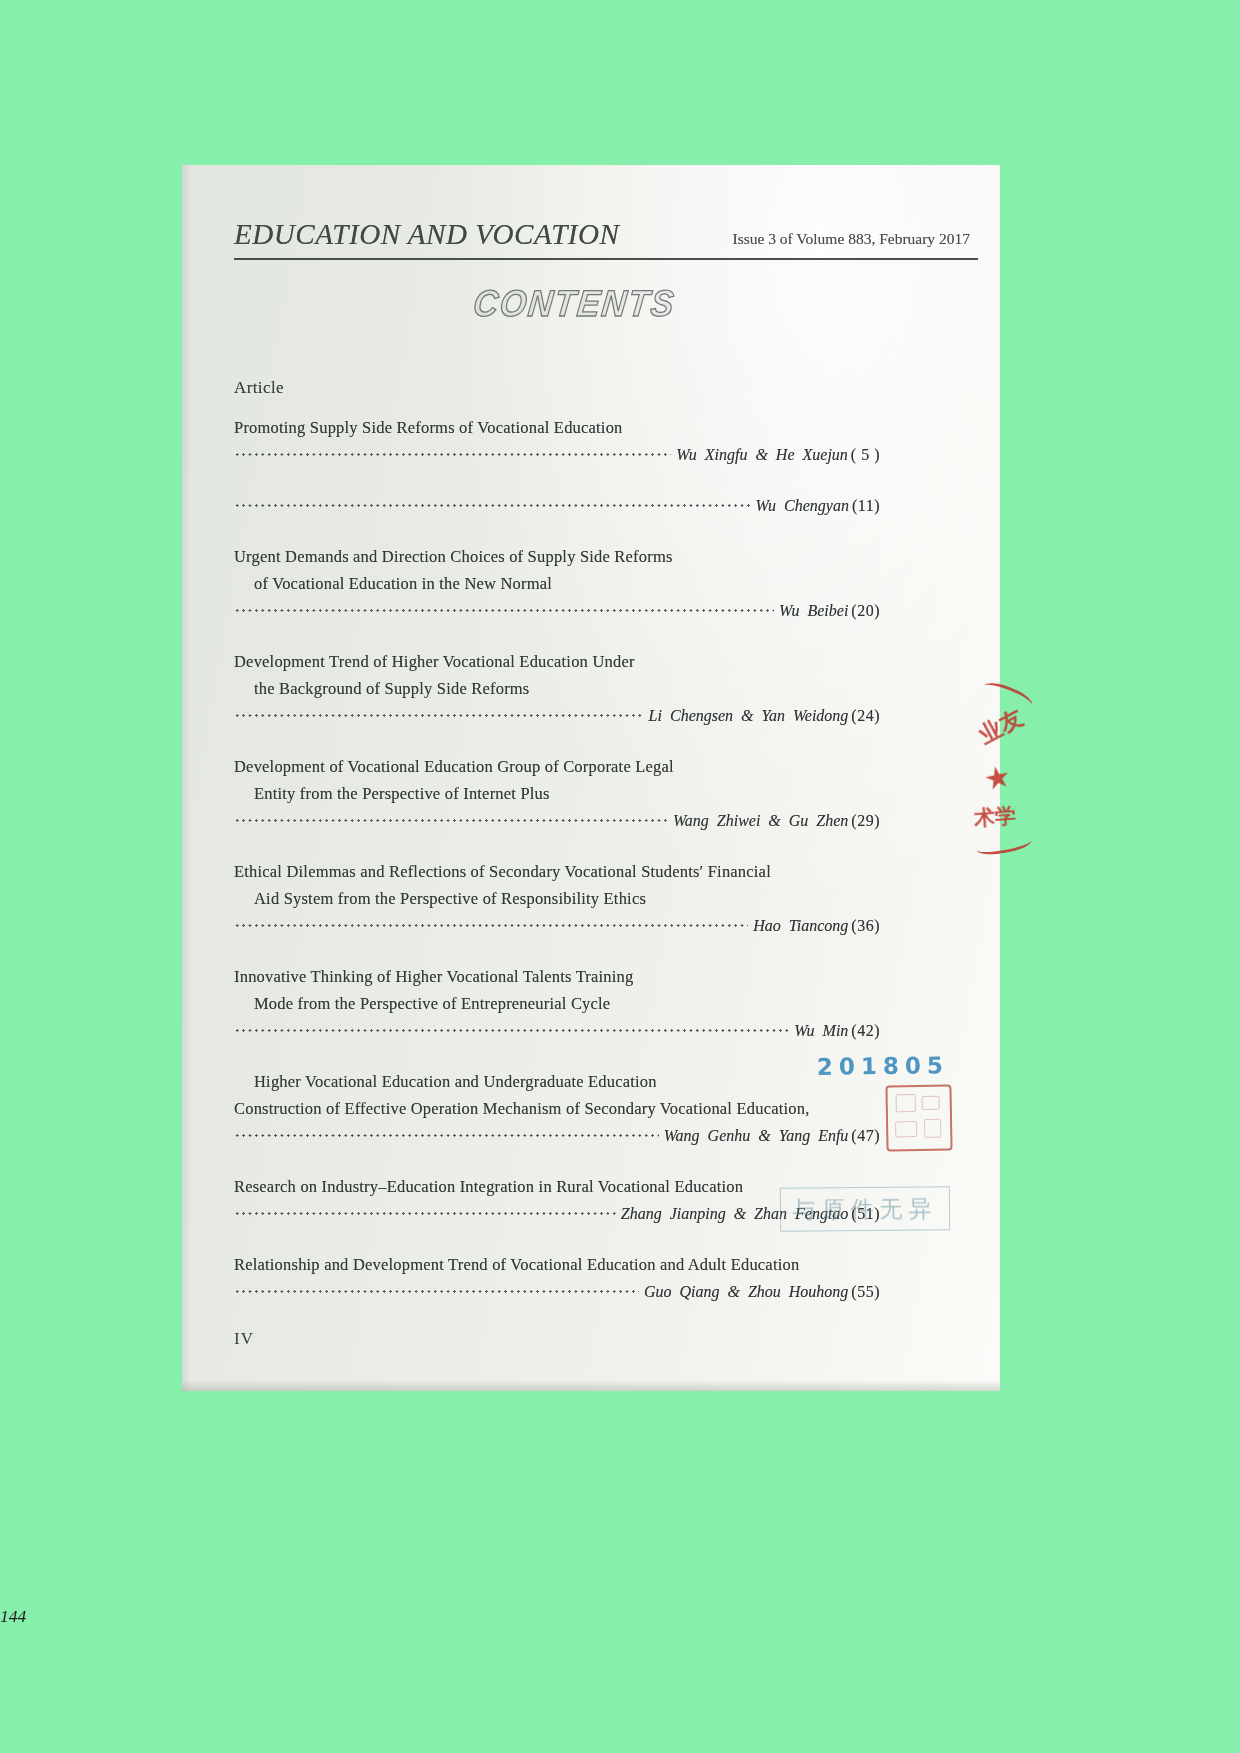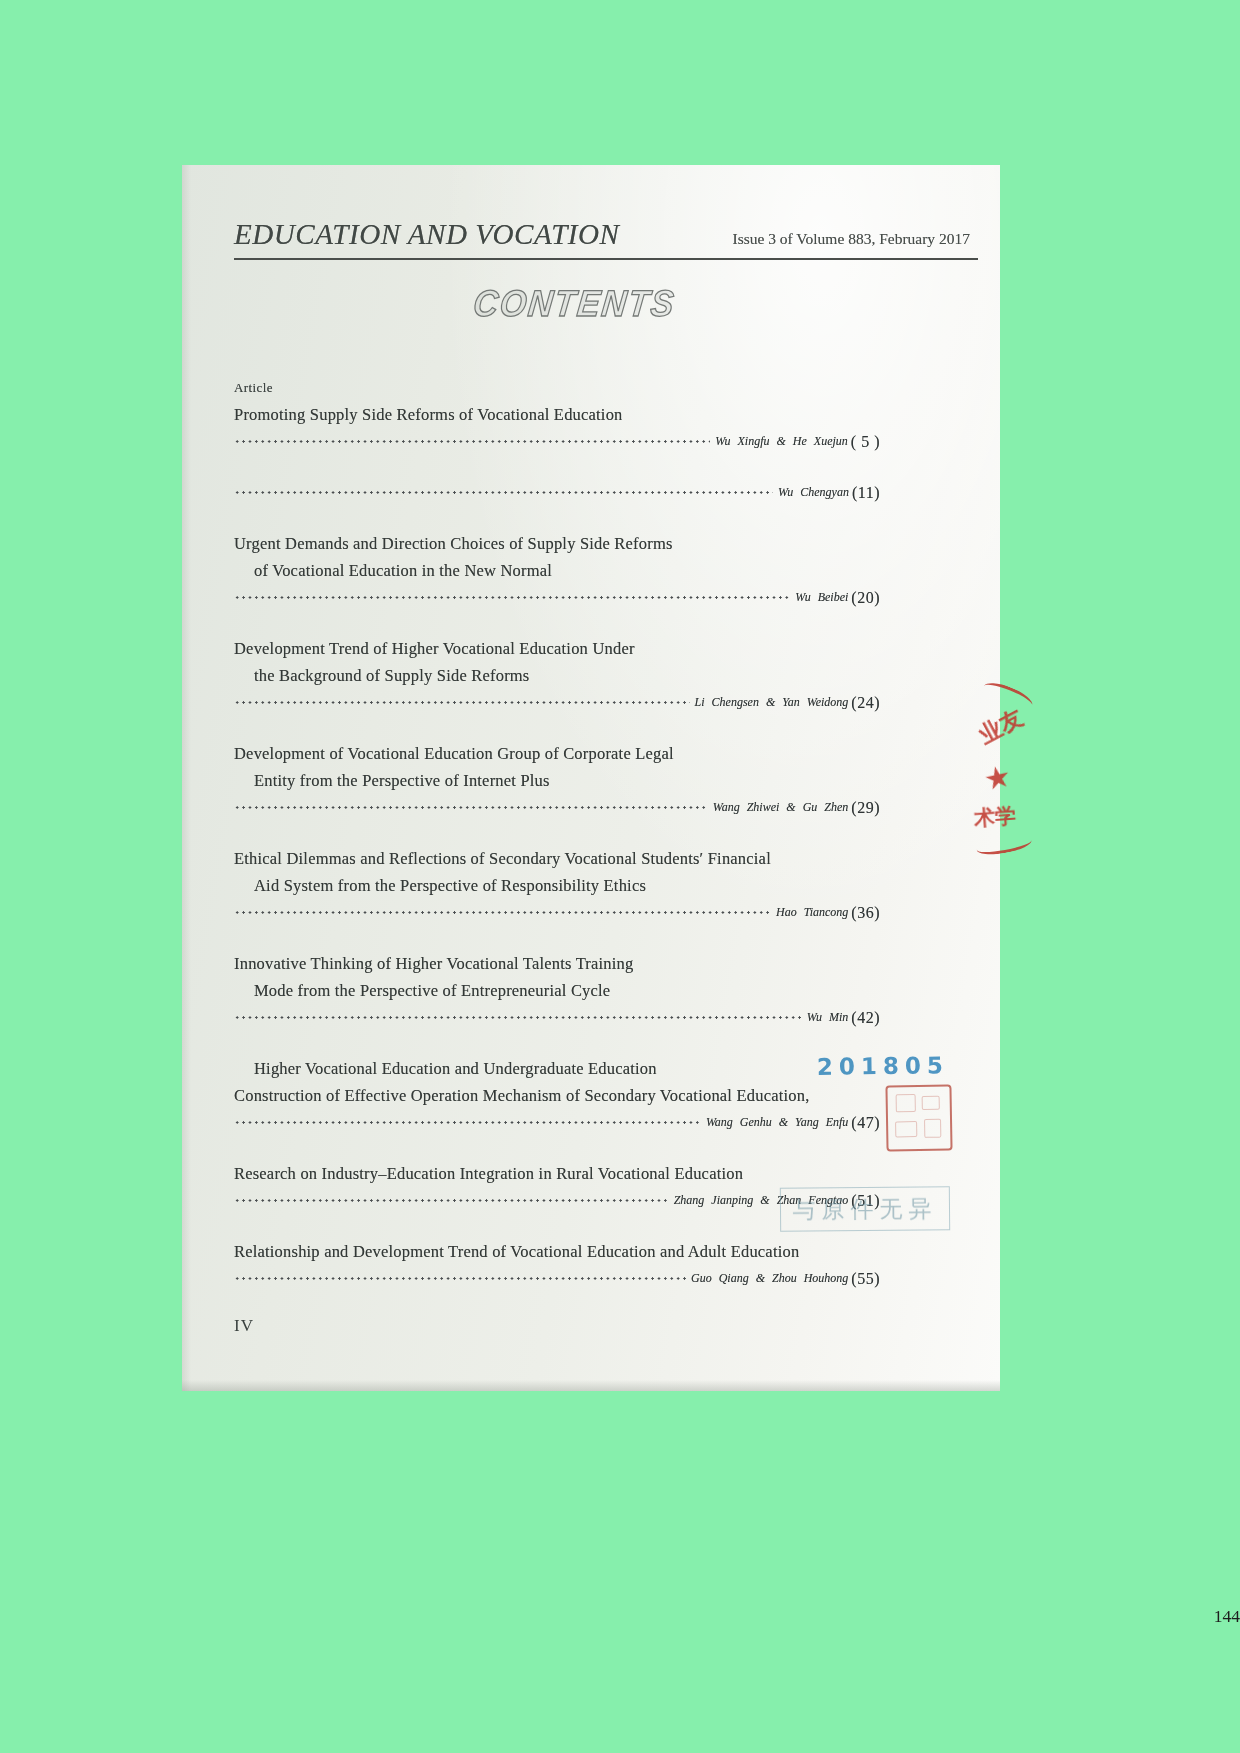--- a/index.html
+++ b/index.html
@@ -44,37 +44,37 @@
     position:absolute; left:0; right:0; top:118px; text-align:center;
     font-family:"Liberation Sans", sans-serif; font-weight:bold; font-style:italic;
     font-size:37px; letter-spacing:2px;
     color:rgba(135,140,136,0.12);
     -webkit-text-stroke:1.3px rgba(95,100,97,0.85);
     transform:skewX(-6deg) scaleX(0.92) translateX(-18px);
   }
   
   .toc { position:absolute; left:52px; top:210px; width:646px; }
   .article-heading {
-    font-size:13px; line-height:26px; color:#3b4240; letter-spacing:0.4px;
-    text-shadow:0 0 0.4px rgba(60,64,62,0.55);
+    font-size:17px; line-height:26px; color:#3b4240; letter-spacing:0.4px;
+    margin-bottom:13px; text-shadow:0 0 0.4px rgba(60,64,62,0.55);
   }
   .entry { margin-bottom:24px; }
   .t-line {
     font-size:16.5px; line-height:27px; color:#333937; letter-spacing:0.2px;
     text-shadow:0 0 0.4px rgba(58,62,60,0.5); white-space:nowrap;
   }
   .t-line.indent { padding-left:20px; }
   .dots-row { display:flex; align-items:center; height:27px; }
   .dots {
     flex:1 1 auto; height:7px;
     background-image:radial-gradient(circle, #4a4e50 1.05px, rgba(0,0,0,0) 1.35px);
     background-size:6.4px 7px; background-repeat:repeat-x; background-position:0 50%;
   }
   .authors {
-    font-style:italic; font-size:12px; color:#2f3536; white-space:nowrap;
+    font-style:italic; font-size:16px; color:#2f3536; white-space:nowrap;
     word-spacing:4px; padding-left:5px; text-shadow:0 0 0.4px rgba(55,60,58,0.5);
   }
   .pageno {
     font-size:16px; color:#2f3536; white-space:nowrap; padding-left:3px;
     letter-spacing:0.5px; text-shadow:0 0 0.4px rgba(55,60,58,0.5);
   }
   .roman-footer { font-size:17px; color:#3b4240; margin-top:8px; letter-spacing:1px; }
   
   .date-stamp {
     position:absolute; left:635px; top:888px;
@@ -125,22 +125,22 @@
     position:absolute; left:0px; top:118px;
     font-family:"DejaVu Sans", sans-serif; font-weight:bold; font-size:21px;
     transform:rotate(-4deg); filter:blur(0.4px); white-space:nowrap;
   }
   .seal-arc-bottom {
     position:absolute; left:2px; top:152px; width:56px; height:16px;
     border-bottom:3.5px solid #c0392f; border-radius:50%; transform:rotate(-10deg);
   }
   
   .page-footer {
-    position:absolute; left:0; top:1606px; width:1240px; text-align:right;
-    font-size:17.5px; color:#1d1d1d;
+    position:absolute; left:0; top:1606px; width:1240px; text-align:left;
+    font-size:17.5px; color:#1d1d1d;font-style:italic;
   }
   @supports not (-webkit-text-stroke: 1px black) {
     .contents-title { color:#8a8f8c; }
   }
 </style>
 </head>
 <body>
 
 <div id="page">
 

